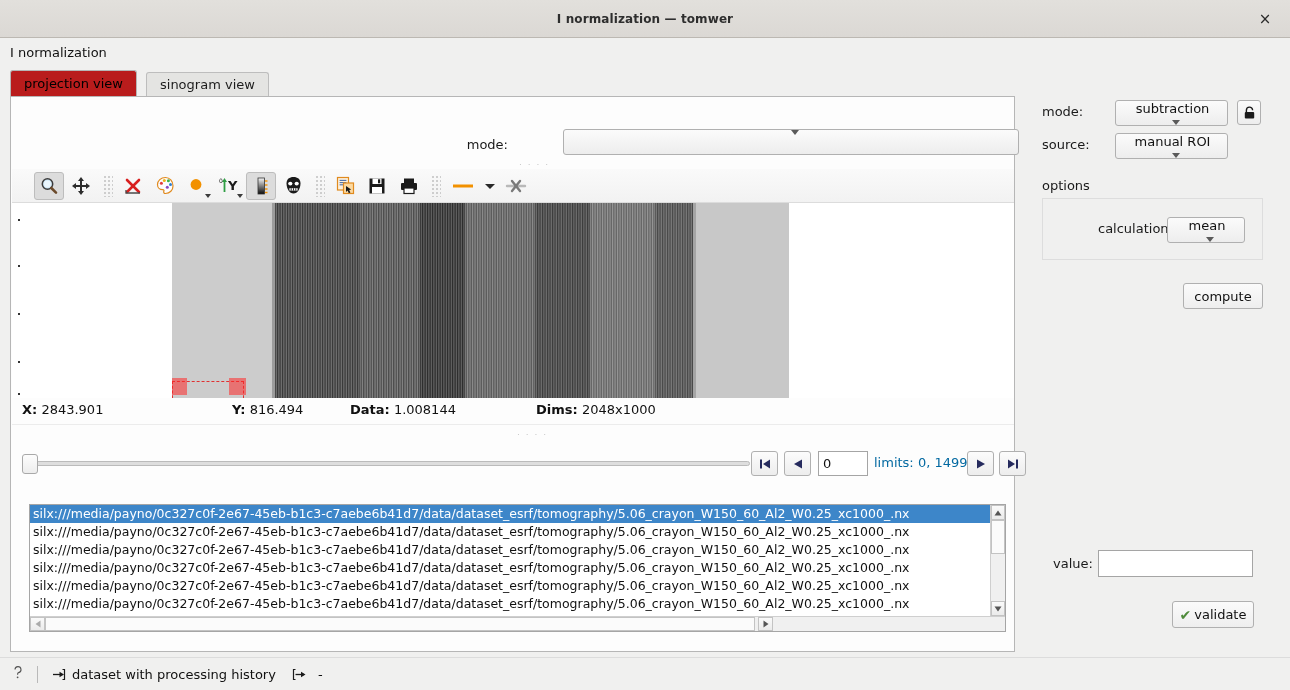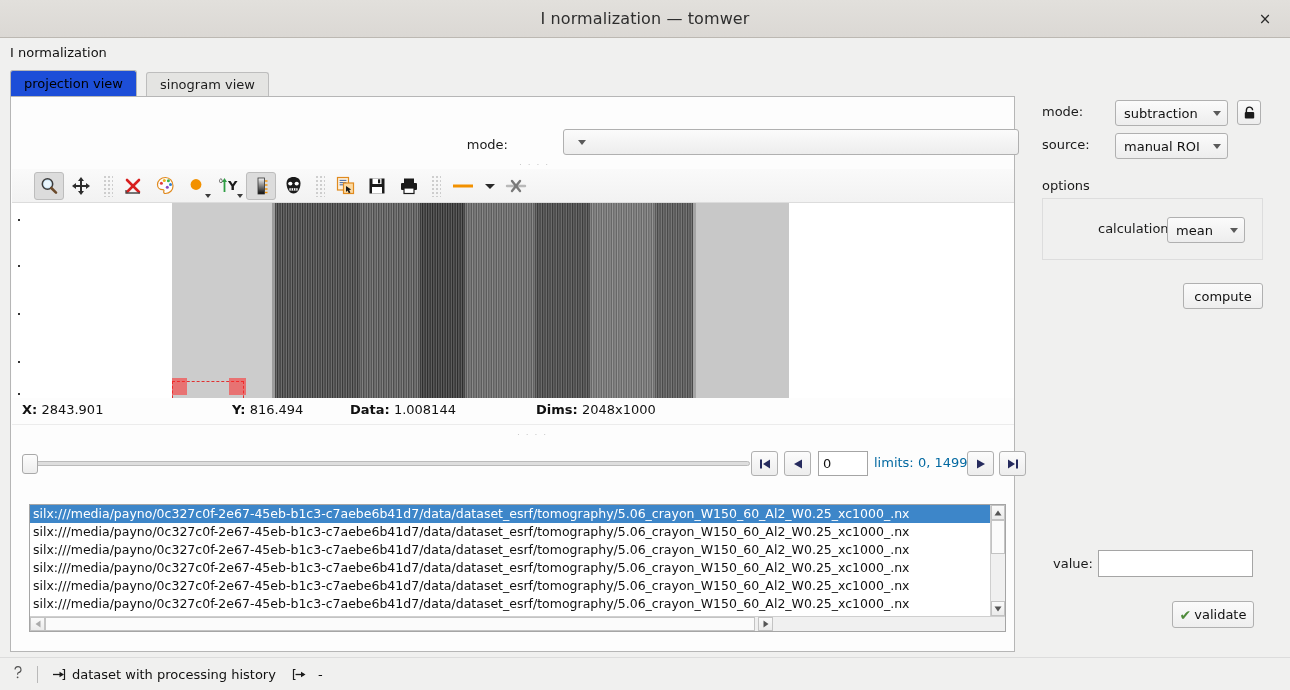--- a/index.html
+++ b/index.html
@@ -14,21 +14,21 @@
   .app { position: relative; width: 1290px; height: 690px; }
 
   
   .titlebar {
     position: absolute; left: 0; top: 0; width: 1290px; height: 37px;
     background: linear-gradient(#e2e0dc, #dbd8d4);
     border-bottom: 1px solid #bcb8b2;
     display: flex; align-items: center; justify-content: center;
   }
   .titlebar .title {
-    font-size: 16px; font-weight: normal; color: #2e2e2e; letter-spacing: .1px;
+    font-size: 12px; font-weight: bold; color: #2e2e2e; letter-spacing: .1px;
   }
   .titlebar .close {
     position: absolute; right: 8px; top: 0; height: 37px; width: 34px;
     display: flex; align-items: center; justify-content: center;
     font-size: 15px; color: #2a2a2a; cursor: pointer;
   }
 
   
   .win-label {
     position: absolute; left: 10px; top: 45px; font-size: 13px; color: #111;
@@ -37,21 +37,21 @@
   
   .tabbar {
     position: absolute; left: 10px; top: 70px; width: 1270px; height: 27px;
   }
   .tab {
     position: absolute; top: 0; height: 26px; box-sizing: border-box;
     padding: 0 13px; line-height: 25px; font-size: 13px;
     border: 1px solid #bdbdbd; border-bottom: none;
     border-radius: 3px 3px 0 0; cursor: default;
   }
-  .tab.active { background: #1d4ed8; color: #000; border-color: #b6b6b6; }
+  .tab.active { background: #b91c1c; color: #000; border-color: #b6b6b6; }
   .tab.inactive { background: #e4e4e2; color: #1d1d1d; top: 2px; height: 24px; line-height: 23px; }
 
   
   .panel {
     position: absolute; left: 10px; top: 96px;
     width: 1005px; height: 556px;
     background: #fdfdfd; border: 1px solid #b6b6b6; box-sizing: border-box;
   }
 
   .mode-row {
@@ -59,21 +59,21 @@
     display: flex; align-items: center;
   }
   .mode-row .lbl { position: absolute; left: 497px; transform: translateX(-100%); font-size: 13px; }
 
   .combo {
     box-sizing: border-box;
     background: linear-gradient(#fbfbfb, #ededed);
     border: 1px solid #b0b0b0; border-radius: 3px;
     font-size: 13px; color: #111;
     display: flex; align-items: center; padding: 0 6px 0 8px;
-    cursor: pointer; position: relative;
+    cursor: pointer; position: relative; flex-direction: column;
   }
   .combo .cval { flex: 1 1 auto; overflow: hidden; white-space: nowrap; }
   .combo .arr {
     width: 0; height: 0; margin-left: 6px;
     border-left: 4.5px solid transparent; border-right: 4.5px solid transparent;
     border-top: 5px solid #5a5a5a;
   }
   .mode-combo { position: absolute; left: 552px; top: 0; width: 456px; height: 26px; }
   .handle-dots { position: absolute; font-size: 9px; color: #c7c7c7; letter-spacing: 1.5px; }
 

